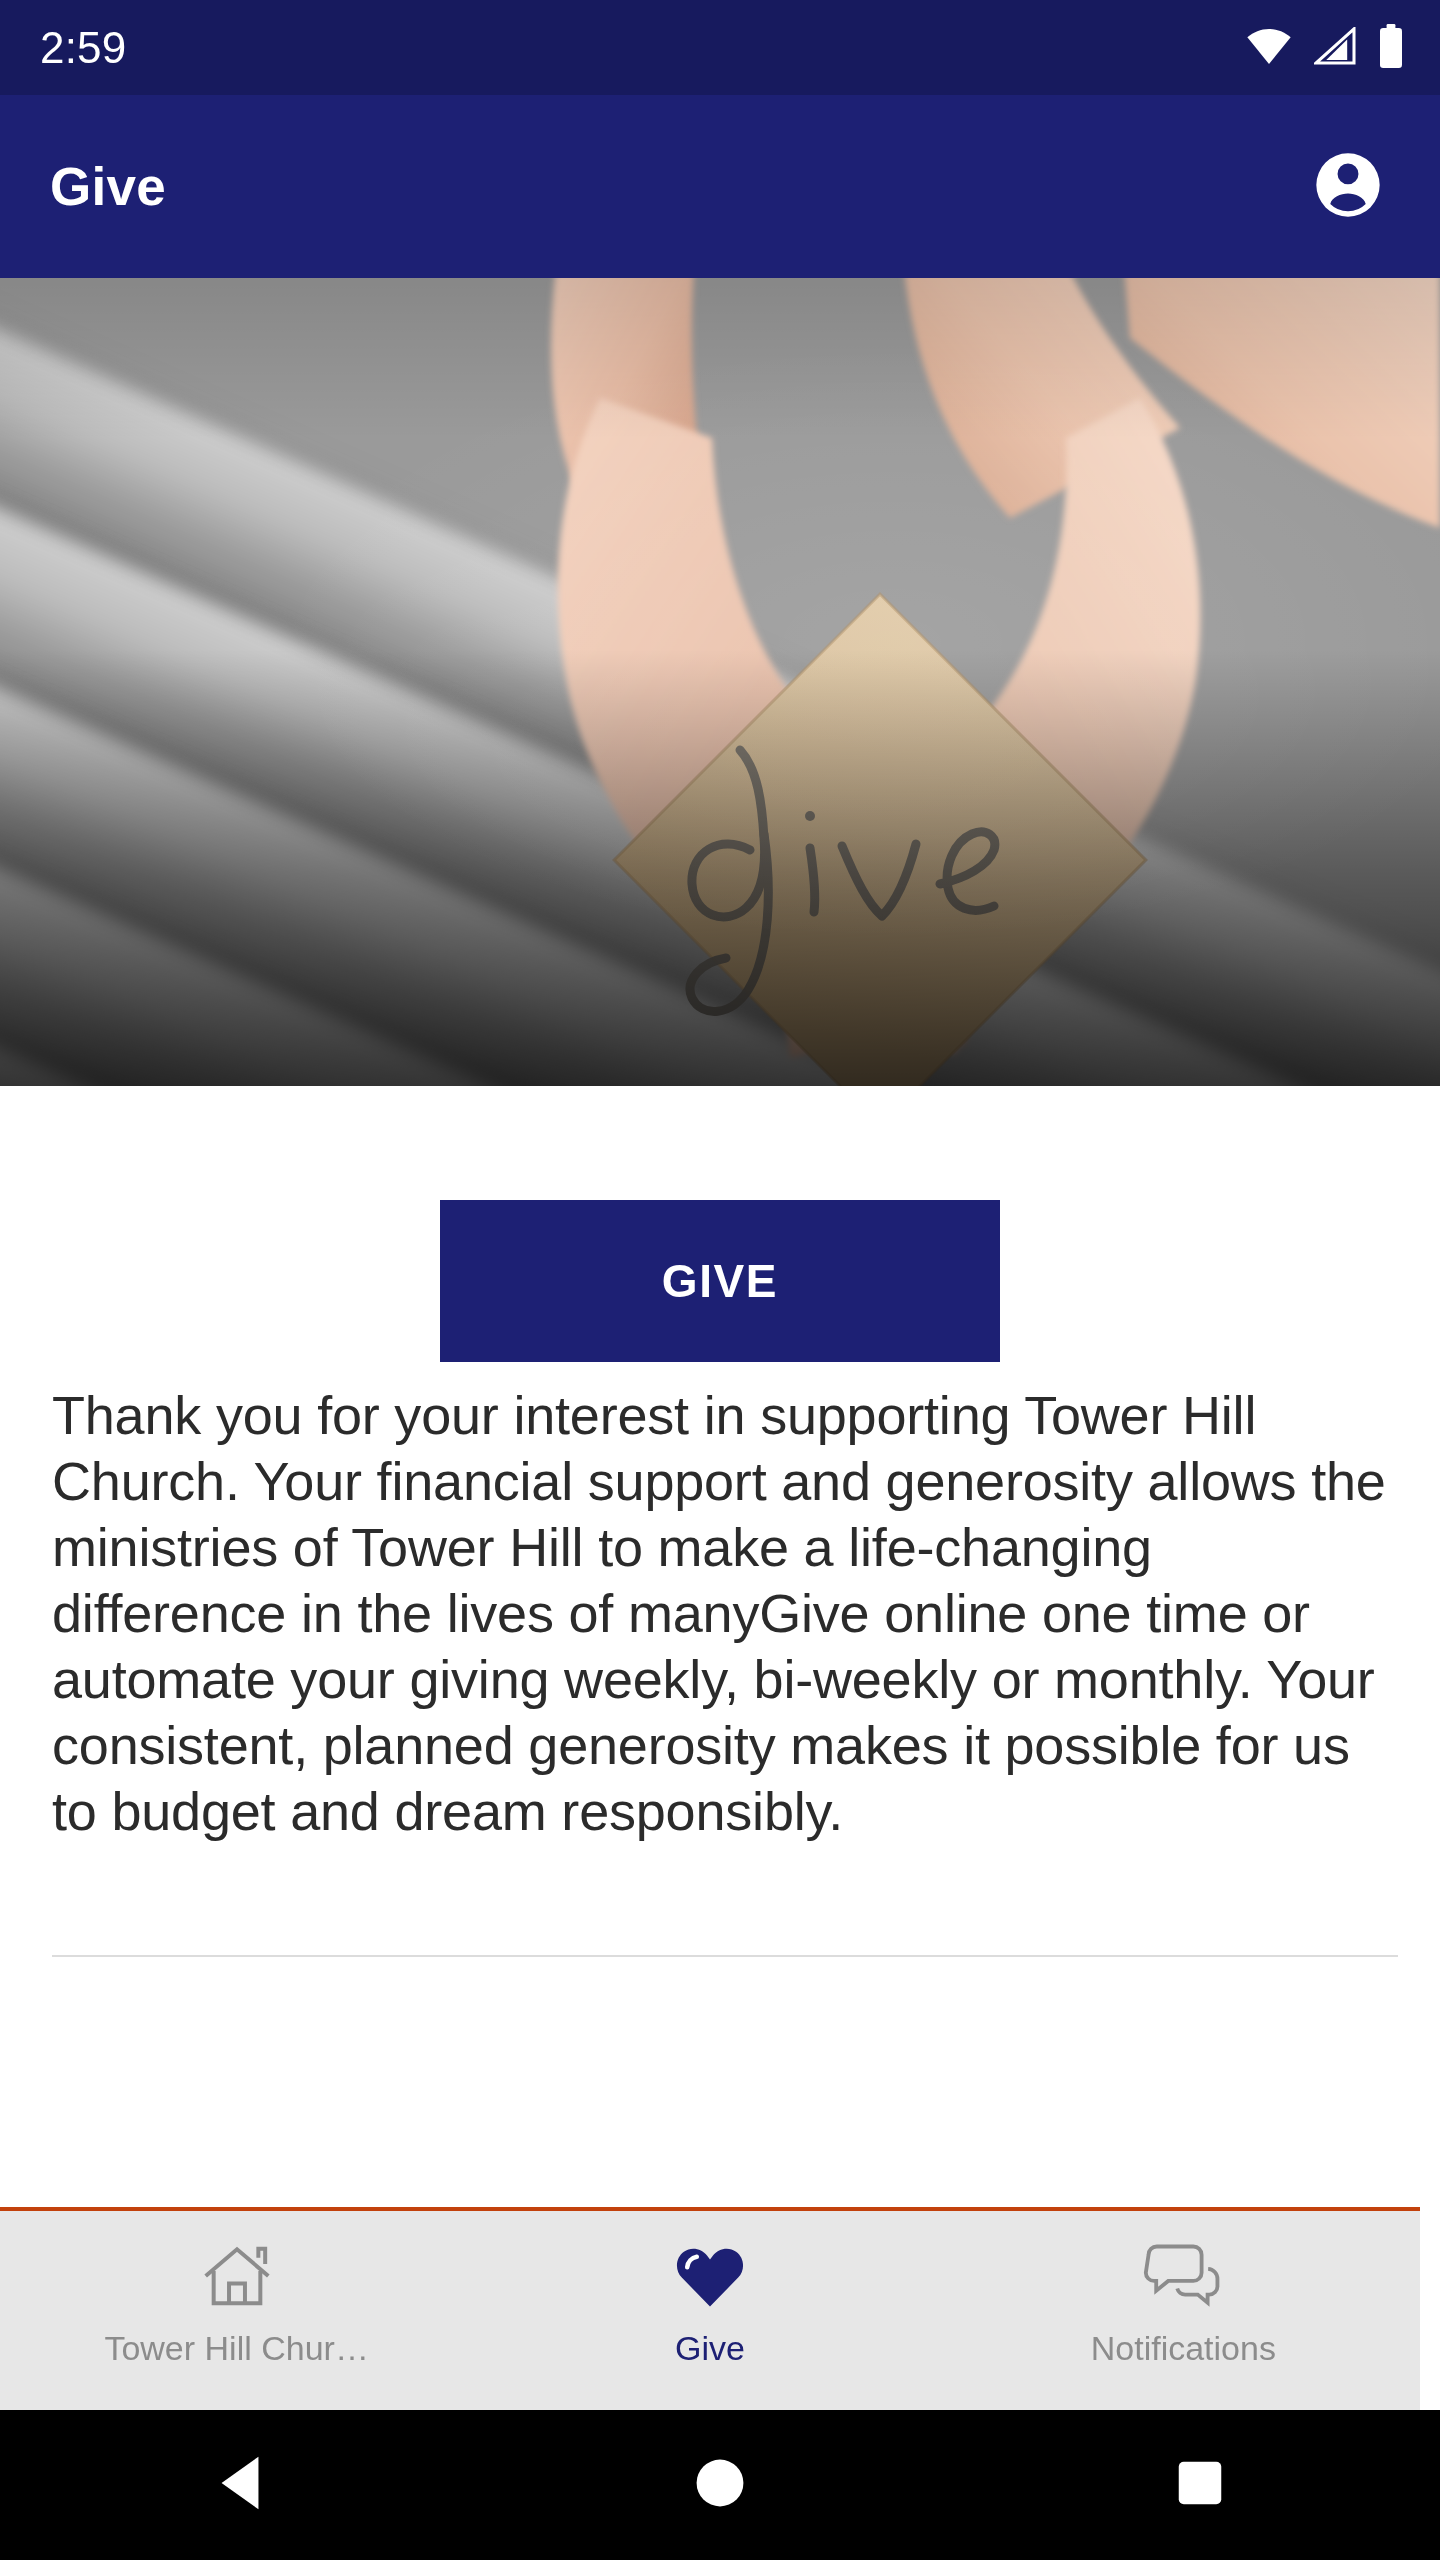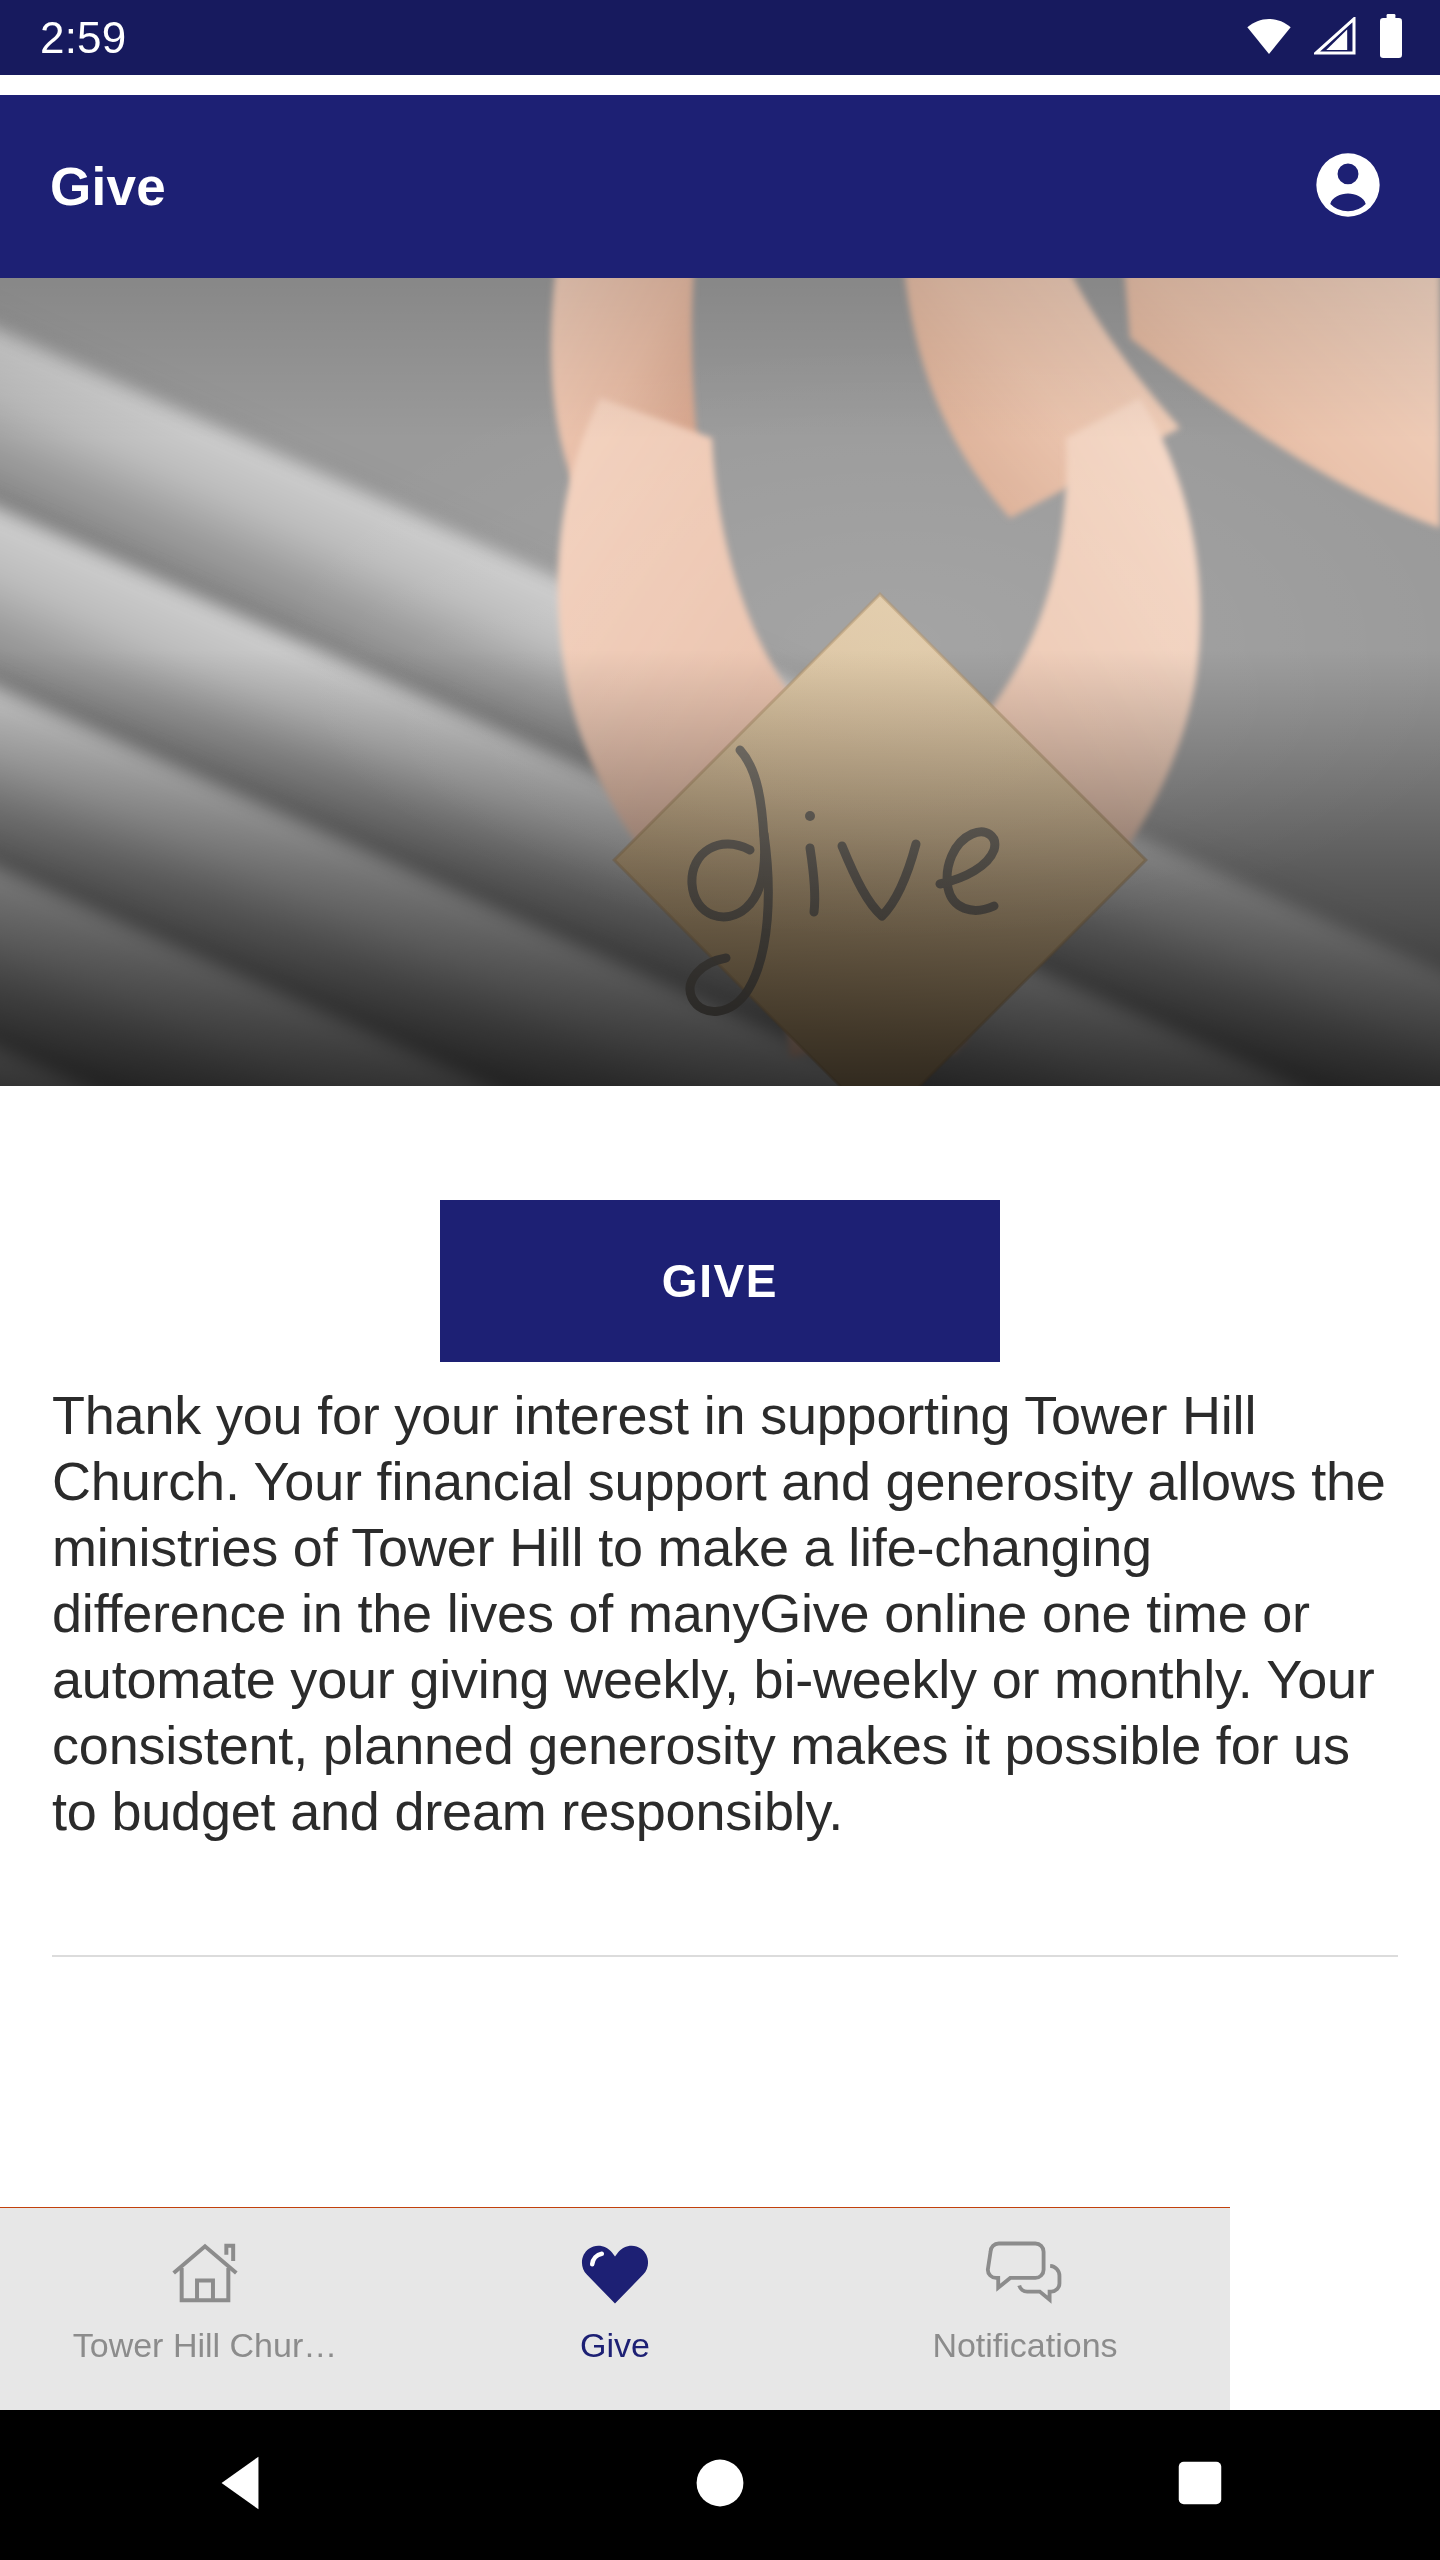--- a/index.html
+++ b/index.html
@@ -6,21 +6,21 @@
   html,body { width:1440px; height:2560px; background:#fff; }
   body {
     font-family:"Liberation Sans", sans-serif;
     -webkit-font-smoothing:antialiased;
     overflow:hidden;
   }
   .phone { position:relative; width:1440px; height:2560px; background:#fff; overflow:hidden; }
 
   
   .statusbar {
-    position:absolute; top:0; left:0; width:1440px; height:75px;
+    position:absolute; top:0; left:0; width:1440px; height:95px;
     background:#171a5e; display:flex; align-items:center;
     padding:0 36px 0 40px; justify-content:space-between;
   }
   .clock { color:#fff; font-size:44px; letter-spacing:.2px; line-height:1; }
   .sysicons { display:flex; align-items:center; gap:22px; }
 
   
   .appbar {
     position:absolute; top:95px; left:0; width:1440px; height:183px;
     background:#1d2074; display:flex; align-items:center;
@@ -67,22 +67,22 @@
     position:absolute; top:1382px; left:52px; width:1346px;
     font-size:54px; line-height:66px; color:#2b2b2b; font-weight:400;
     letter-spacing:-.2px;
   }
   .divider {
     position:absolute; top:1955px; left:52px; width:1346px; height:2px; background:#dcdcdc;
   }
 
   
   .bottomnav {
-    position:absolute; left:0; top:2207px; width:1230px; height:203px;
-    background:#e7e7e7; border-top:1px solid #c2410c;
+    position:absolute; left:0; top:2207px; width:1420px; height:203px;
+    background:#e7e7e7; border-top:4px solid #c2410c;
     display:flex; align-items:center;
   }
   .navitem {
     flex:1; height:100%; display:flex; flex-direction:column;
     align-items:center; justify-content:flex-start; padding-top:26px; cursor:pointer;
   }
   .navicon { height:78px; display:flex; align-items:center; justify-content:center; }
   .navlabel {
     margin-top:16px; font-size:34px; color:#8c8c8c; line-height:1;
     max-width:100%; white-space:nowrap; overflow:hidden;

